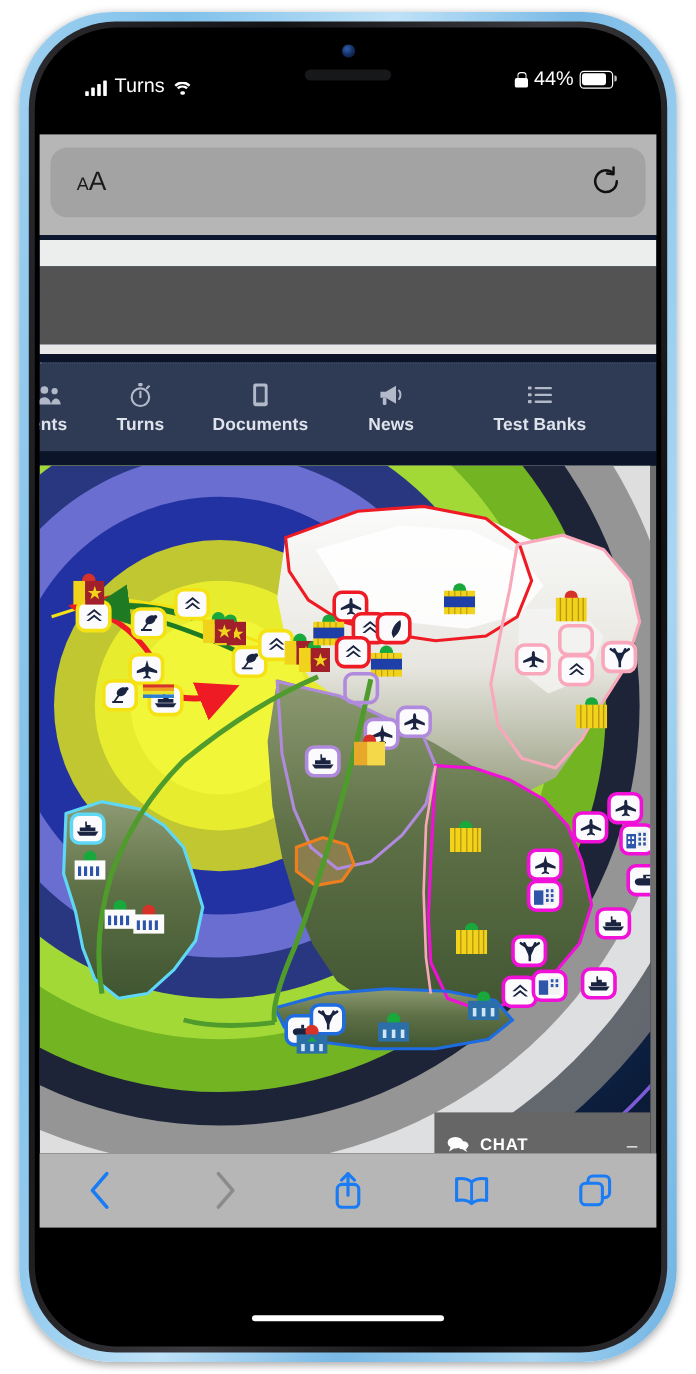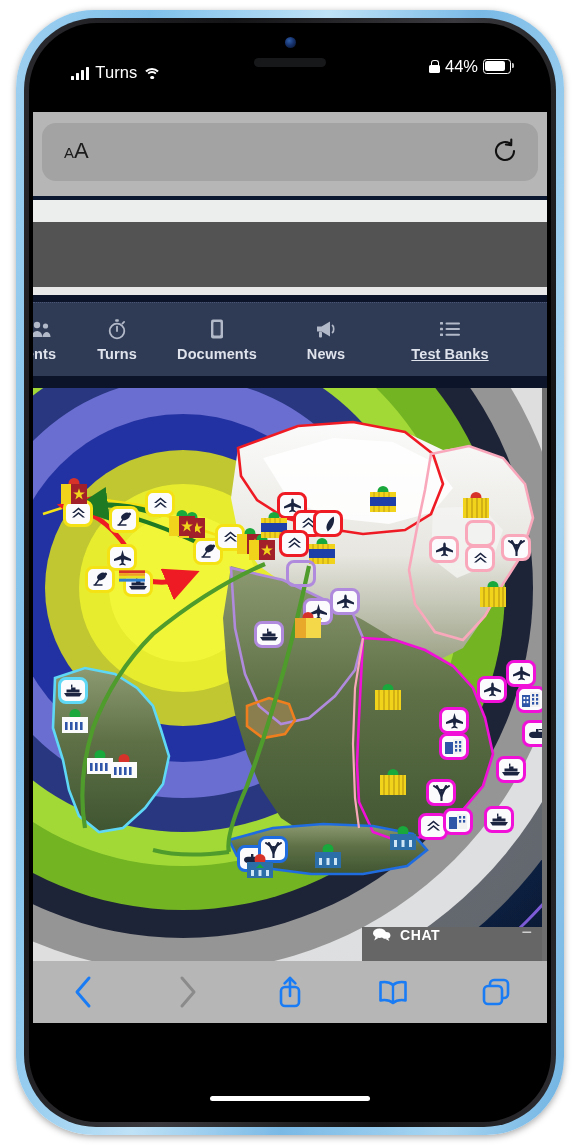--- a/index.html
+++ b/index.html
@@ -71,21 +71,21 @@
   .navstrip{position:absolute;left:0;top:106px;width:514px;height:74px;background:#2f3a54;
       border-top:1px dotted #4a5575;display:flex;align-items:center;}
   .navitem{flex:0 0 auto;display:flex;flex-direction:column;align-items:center;justify-content:center;
       gap:6px;height:100%;color:#dfe3ec;}
   .navicon{height:22px;display:flex;align-items:center;justify-content:center;opacity:.82;}
   .navlabel{font-size:14.5px;font-weight:bold;letter-spacing:.1px;white-space:nowrap;}
   .navstrip .navitem:nth-child(1){width:52px;margin-left:-18px;}
   .navstrip .navitem:nth-child(2){width:100px;}
   .navstrip .navitem:nth-child(3){width:100px;}
   .navstrip .navitem:nth-child(4){width:118px;}
-  .navstrip .navitem:nth-child(5){width:130px;text-decoration:underline;}
+  .navstrip .navitem:nth-child(5){width:130px;}
   .navgap{position:absolute;left:0;top:180px;width:514px;height:12px;background:#0b1429;}
 
   
   .maparea{position:absolute;left:0;top:192px;width:514px;height:573px;background:#0a1730;overflow:hidden;}
   .mapscroll-r{position:absolute;right:0;top:0;width:5px;height:573px;background:#6e6e6e;}
   .map{position:absolute;left:0;top:0;width:509px;height:573px;overflow:hidden;
       background:
         radial-gradient(circle at 72% 18%, #10294f 0%, #0a1b38 32%, #061128 60%, #040c1d 100%);}
   .ocean-tex{position:absolute;inset:0;
       background:
@@ -132,21 +132,21 @@
   
   .sq{position:absolute;width:26px;height:20px;}
   .sq .dot{position:absolute;left:50%;transform:translateX(-50%);top:-6px;width:11px;height:11px;border-radius:50%;}
   .sq .body{position:absolute;left:0;top:0;width:26px;height:20px;}
 
   
   .arrowsvg{position:absolute;left:0;top:0;width:509px;height:573px;pointer-events:none;}
 
   
   .chatbar{position:absolute;right:0;bottom:0;width:180px;height:34px;background:#666;
-      display:flex;align-items:flex-start;padding:0 10px;box-sizing:border-box;gap:9px;}
+      display:flex;align-items:flex-end;padding:0 10px;box-sizing:border-box;gap:9px;}
   .chatbar .cicon{width:19px;height:15px;}
   .chattext{color:#fff;font-size:14px;font-weight:bold;letter-spacing:.6px;flex:1;}
   .chatmin{color:#ddd;font-size:18px;line-height:10px;}
 
   
   .toolbar{position:absolute;left:33px;top:961px;width:514px;height:62px;background:#b6b6b6;
       display:flex;align-items:center;}
   .tb{flex:1;display:flex;align-items:center;justify-content:center;height:100%;}
   .home-ind{position:absolute;left:50%;transform:translateX(-50%);bottom:44px;width:160px;height:5px;
       border-radius:3px;background:#fff;}

